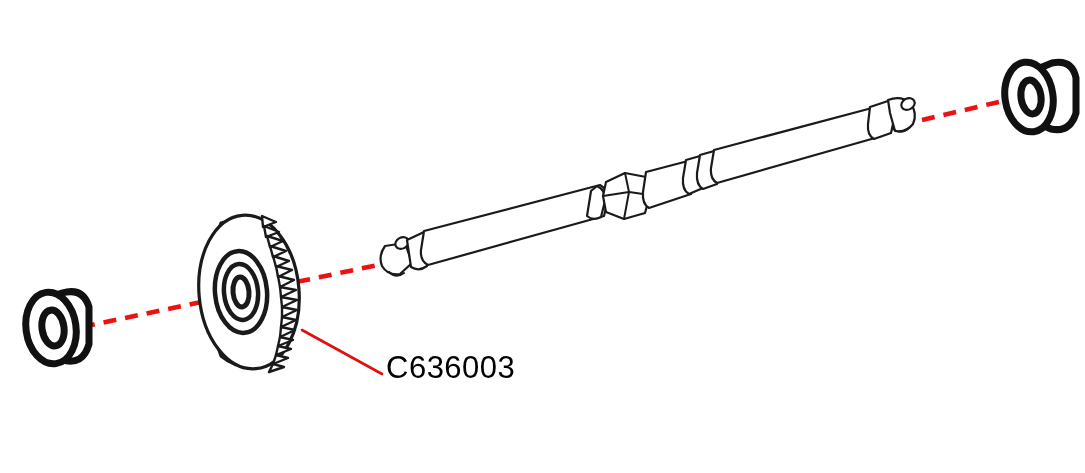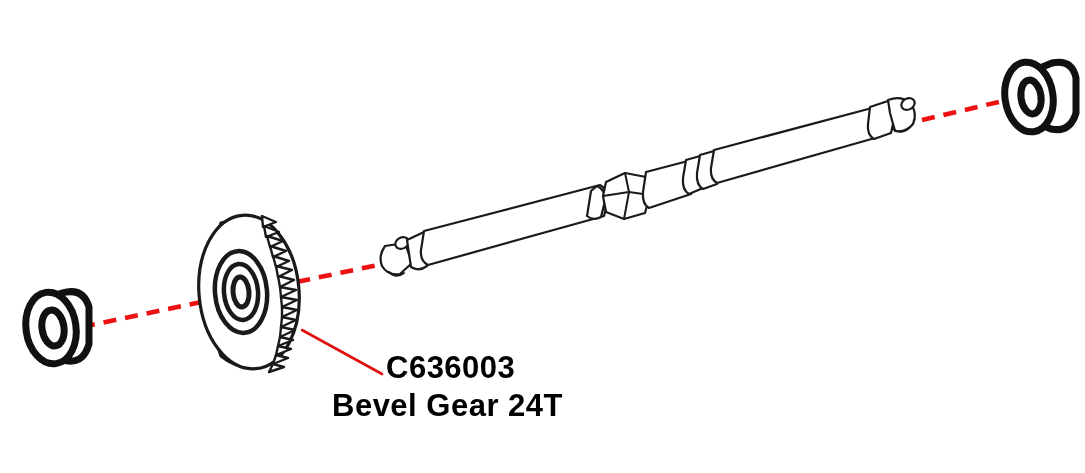--- a/index.html
+++ b/index.html
@@ -92,21 +92,21 @@
     position: absolute;
     left: 332px;
     top: 352px;
     width: 420px;
     text-align: left;
     user-select: none;
   }
   .callout-line {
     color: #000000;
     font-family: "Liberation Sans", sans-serif;
-    font-weight: bold;
+    font-weight: normal;
     letter-spacing: 0.5px;
     white-space: nowrap;
     line-height: 1.02;
   }
   .callout-part-number {
     font-size: 31px;
     margin-left: 54px;
   }
   .callout-part-name {
     font-size: 31px;
@@ -217,16 +217,15 @@
     </g>
 
     <g>
       <line class="leader-line" x1="302" y1="330" x2="382" y2="374"></line>
     </g>
 
   </svg>
 
   <div class="callout-block">
     <div class="callout-line callout-part-number">C636003</div>
-    <div class="callout-line callout-part-name">Bevel Gear 24T</div>
   </div>
 
 </div>
 
 </body></html>

